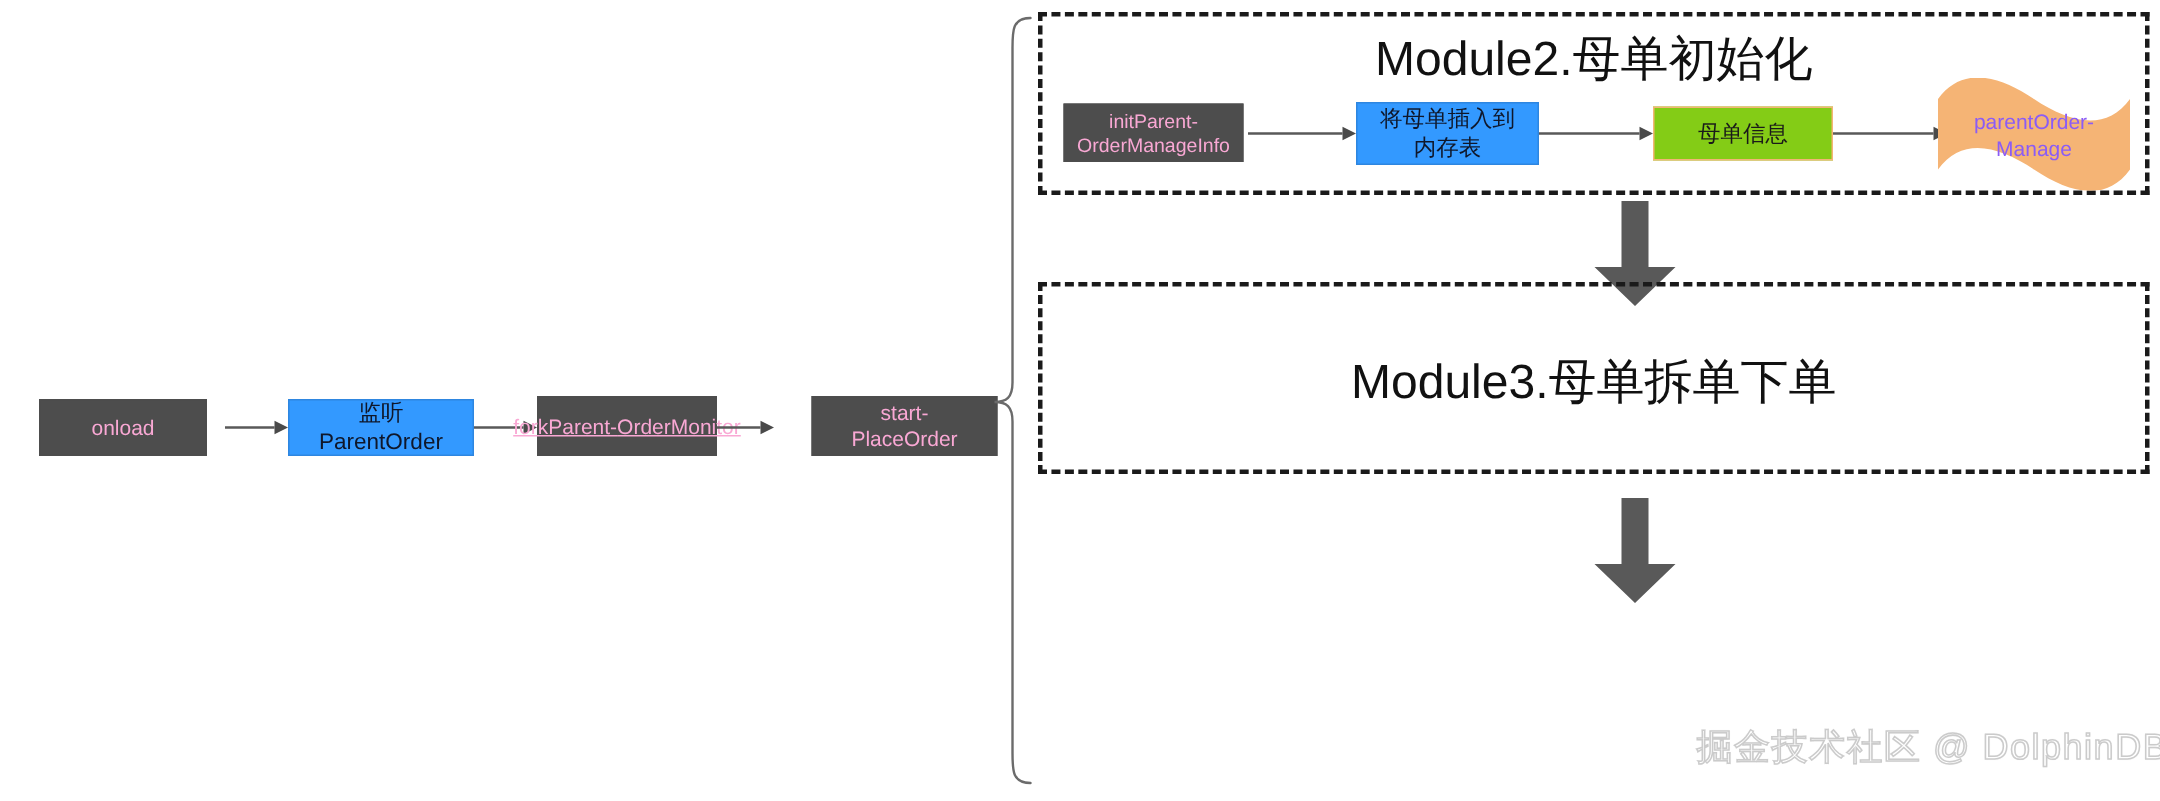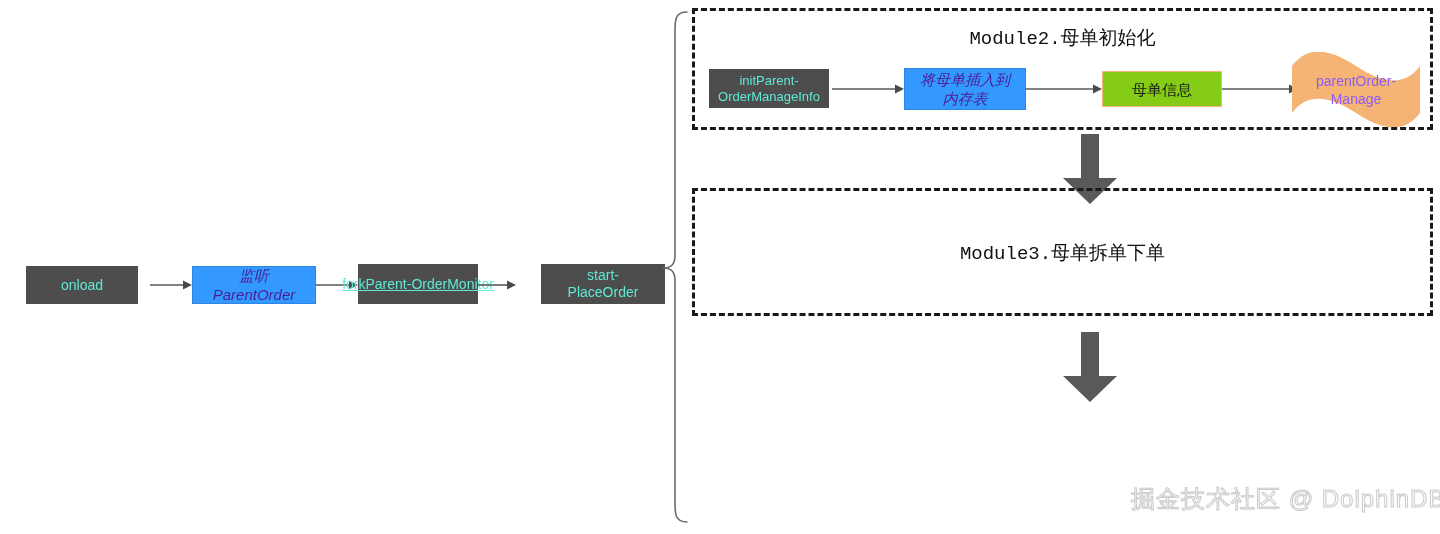--- a/index.html
+++ b/index.html
@@ -14,52 +14,50 @@
   .module{
     position:absolute;
     border:3px dashed #1a1a1a;
     box-sizing:border-box;
     background:transparent;
   }
   .module-title{
     position:absolute;
     width:100%;
     text-align:center;
-    font-size:19px;
+    font-size:32px;
     line-height:32px;
     color:#111111;
     letter-spacing:0px;
     white-space:nowrap;
-    font-family:Liberation Mono, monospace;
   }
 
   
   .node{
     position:absolute;
     box-sizing:border-box;
     display:flex;
     align-items:center;
     justify-content:center;
     text-align:center;
     font-size:14px;
     line-height:17px;
     white-space:nowrap;
   }
   .node.dark{
     background:#4d4d4d;
-    color:#5eead4;
+    color:#f9a8d4;
     border:1px solid #4d4d4d;
   }
   .node.blue{
     background:#3399ff;
-    color:#4c1d95;
+    color:#0f172a;
     border:1px solid #2e86e0;
     font-size:15px;
     line-height:19px;
-    font-style:italic;
   }
   .node.orange{
     background:#84cc16;
     color:#1a1a1a;
     border:1px solid #f5b475;
     font-size:15px;
     line-height:19px;
   }
   .node .lbl{display:block;}
   .node.overflow{overflow:visible;}

